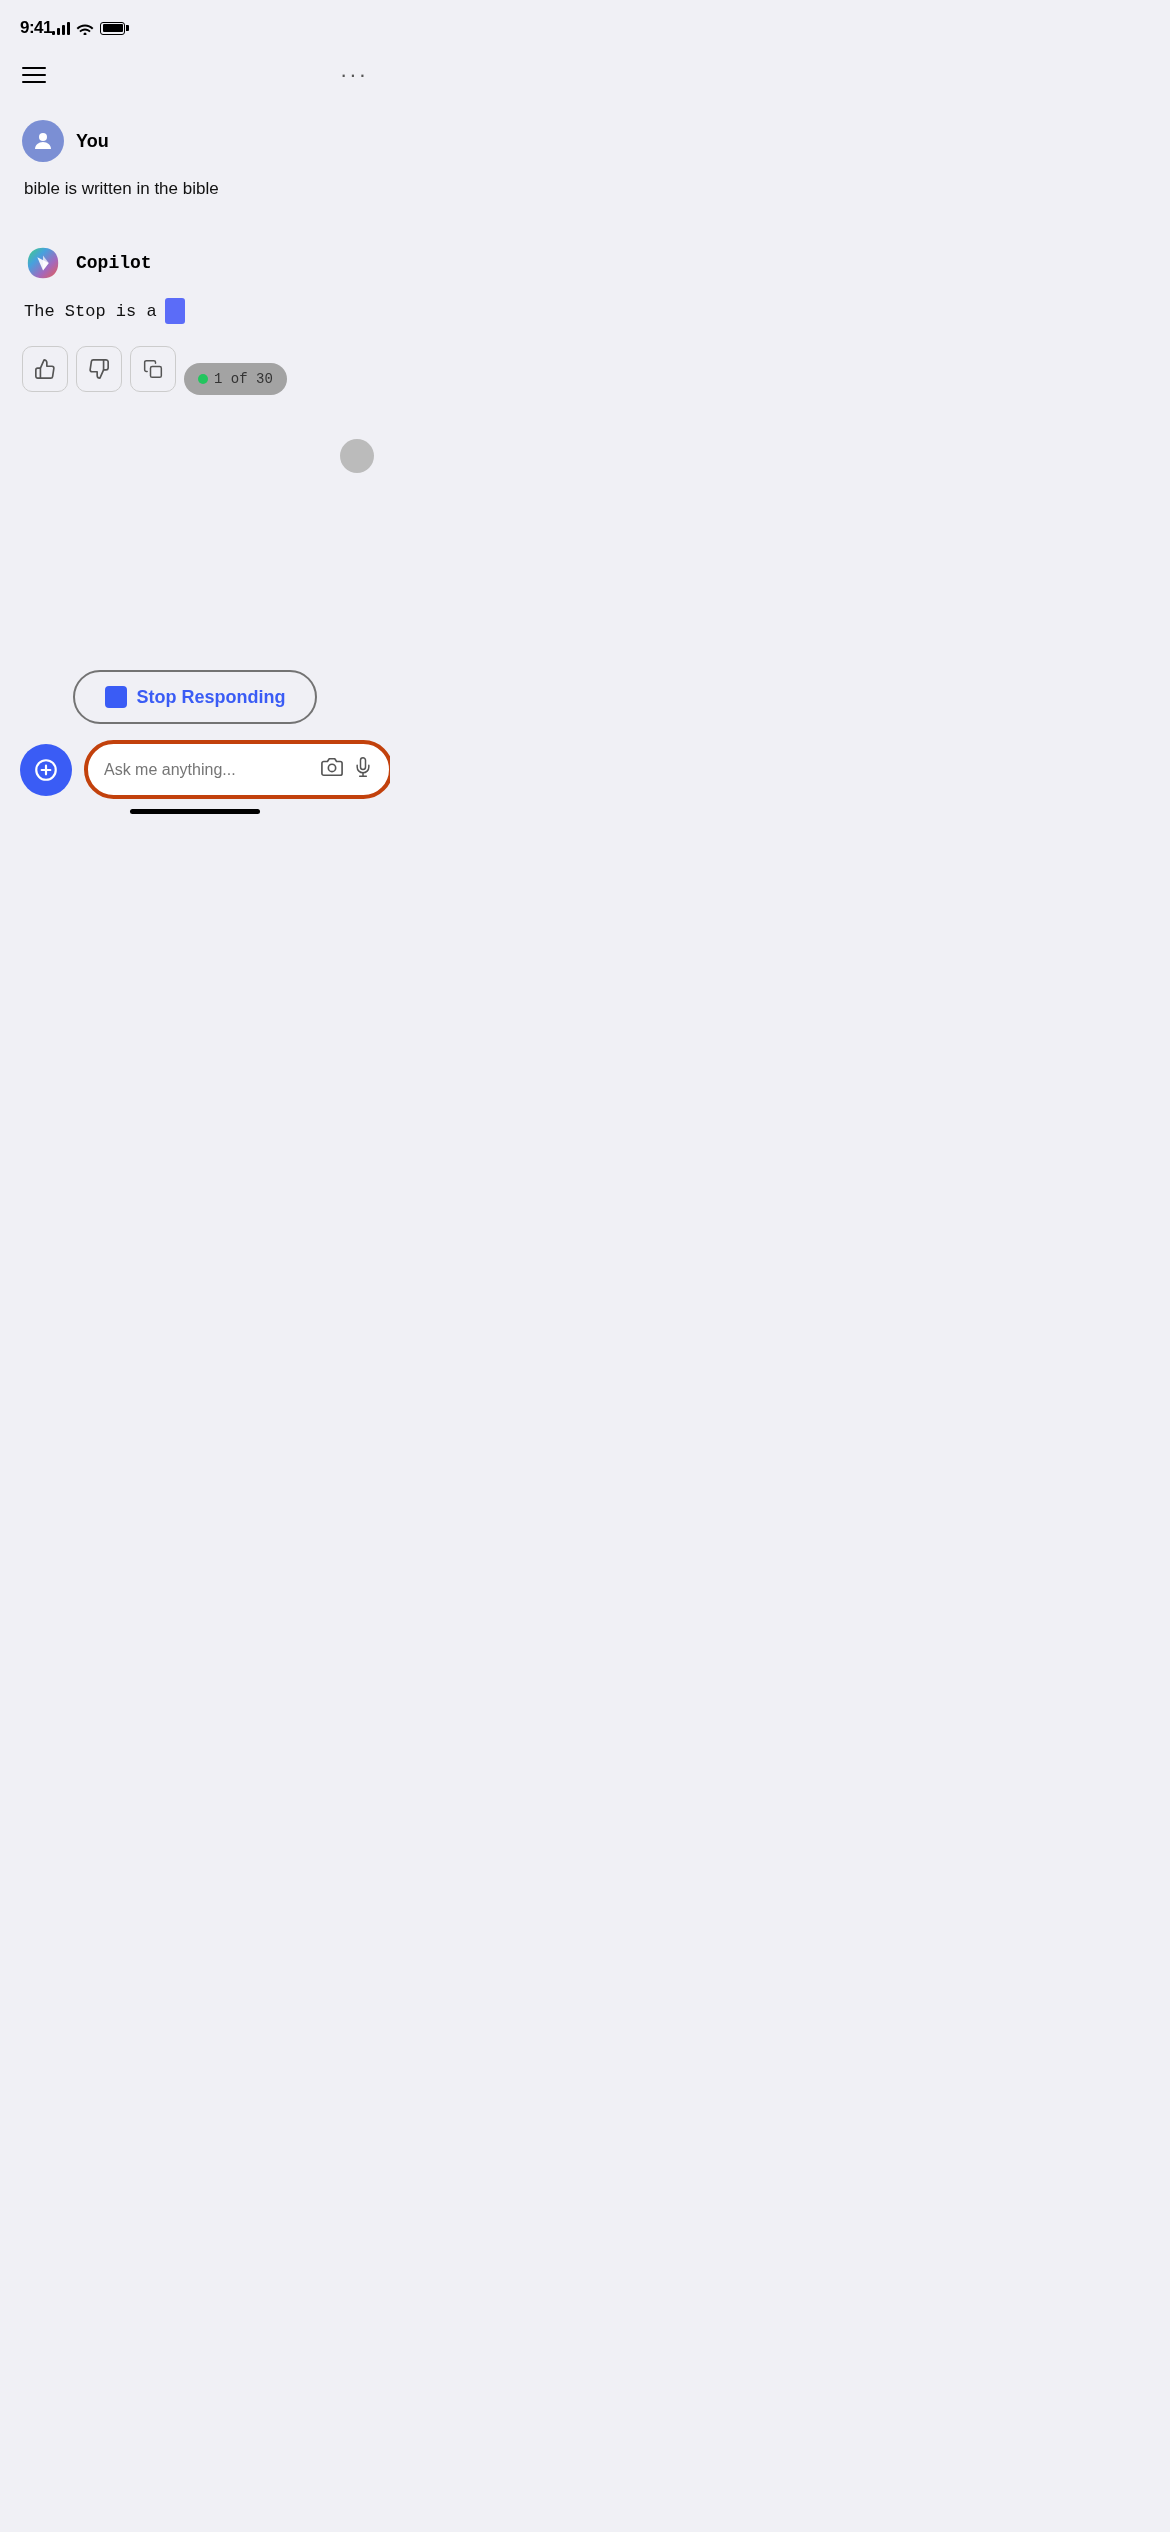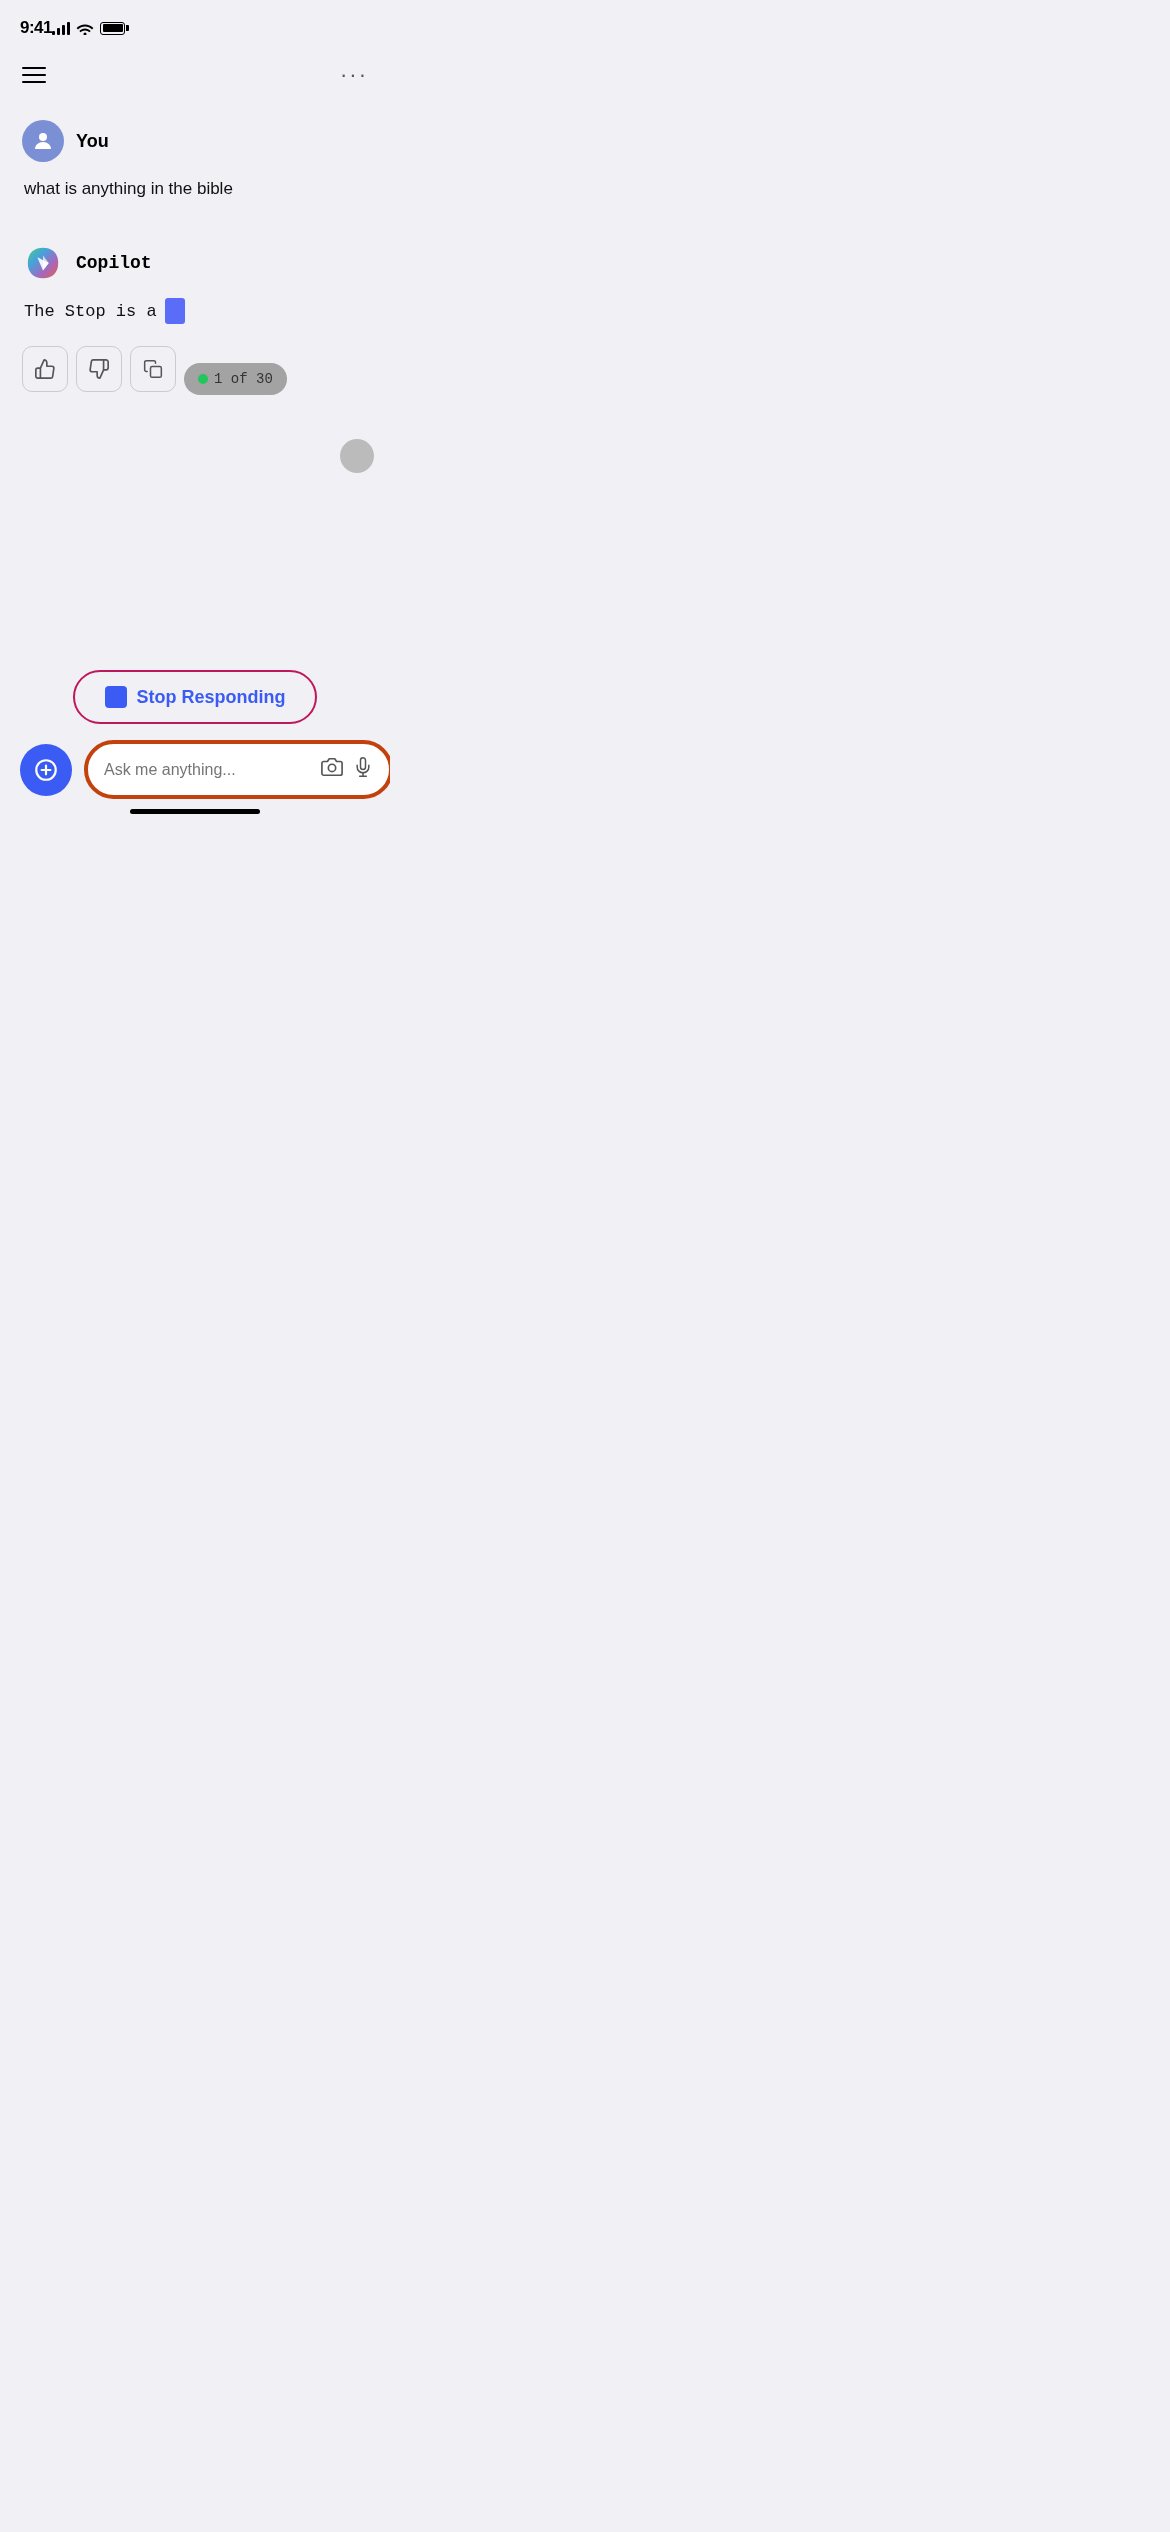--- a/index.html
+++ b/index.html
@@ -253,21 +253,21 @@
     .stop-responding-container {
       display: flex;
       justify-content: center;
       margin-bottom: 16px;
     }
 
     .stop-responding-btn {
       display: flex;
       align-items: center;
       gap: 10px;
-      border: 2px solid #be185d;
+      border: 2px solid #737373;
       border-radius: 30px;
       padding: 14px 30px;
       background: transparent;
       cursor: pointer;
       font-size: 18px;
       font-weight: 600;
       color: #3a5cf5;
     }
 
     .stop-icon {
@@ -375,21 +375,21 @@
   <div class="user-message-section">
     <div class="message-header">
       <div class="user-avatar">
         <svg width="24" height="24" viewBox="0 0 24 24" fill="none">
           <circle cx="12" cy="8" r="4" fill="white"></circle>
           <path d="M4 20c0-4 3.6-7 8-7s8 3 8 7" fill="white"></path>
         </svg>
       </div>
       <span class="sender-name">You</span>
     </div>
-    <div class="user-message-text">what is anything in the bible</div>
+    <div class="user-message-text">bible is written in the bible</div>
   </div>
 
   <div class="copilot-message-section">
     <div class="message-header">
       <div class="copilot-logo">
         <svg class="copilot-gradient-svg" viewBox="0 0 40 40" xmlns="http://www.w3.org/2000/svg">
           <defs>
             <linearGradient id="g1" x1="0%" y1="0%" x2="100%" y2="100%">
               <stop offset="0%" stop-color="#2ecc71"></stop>
               <stop offset="33%" stop-color="#3498db"></stop>

